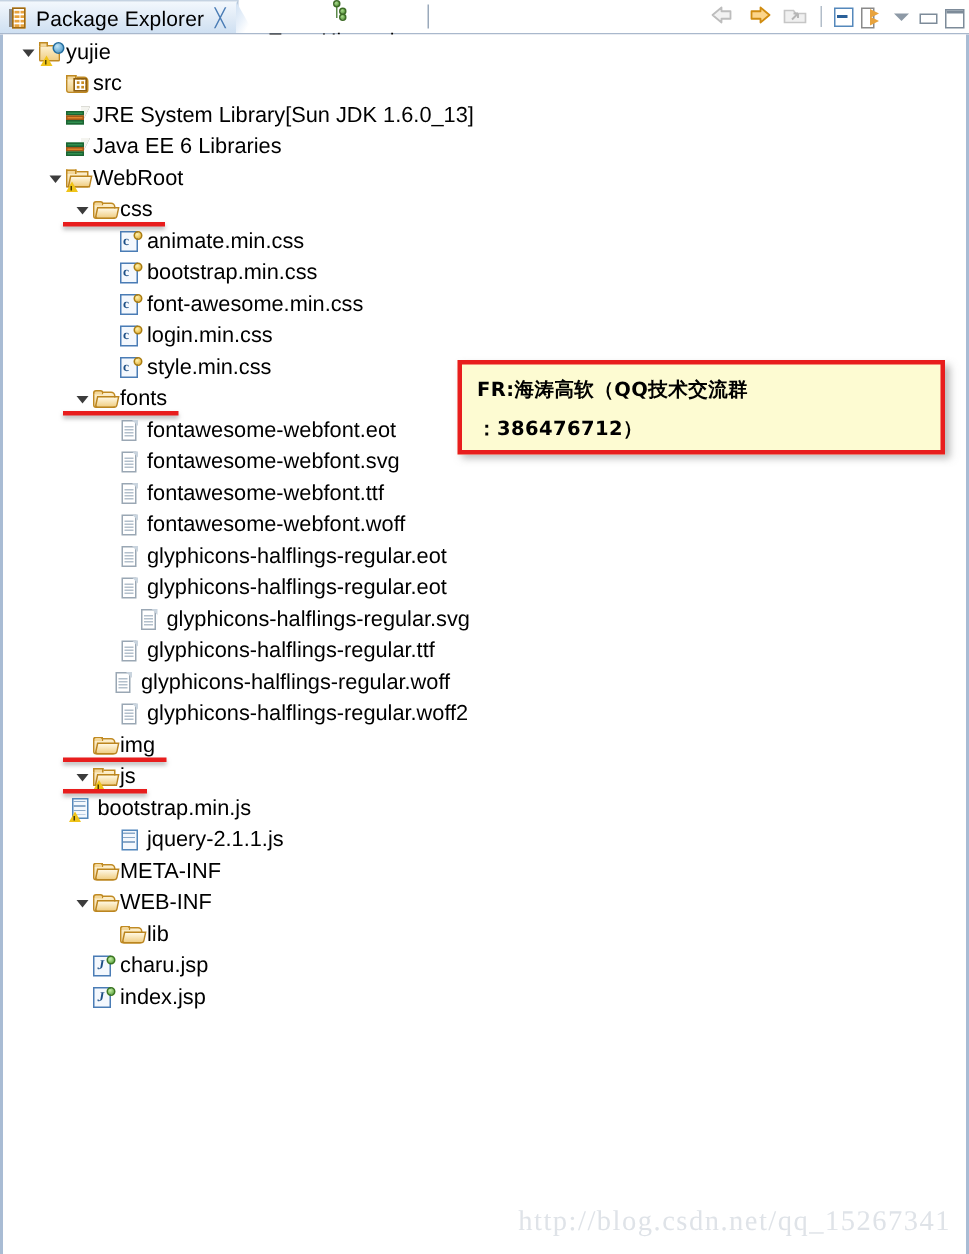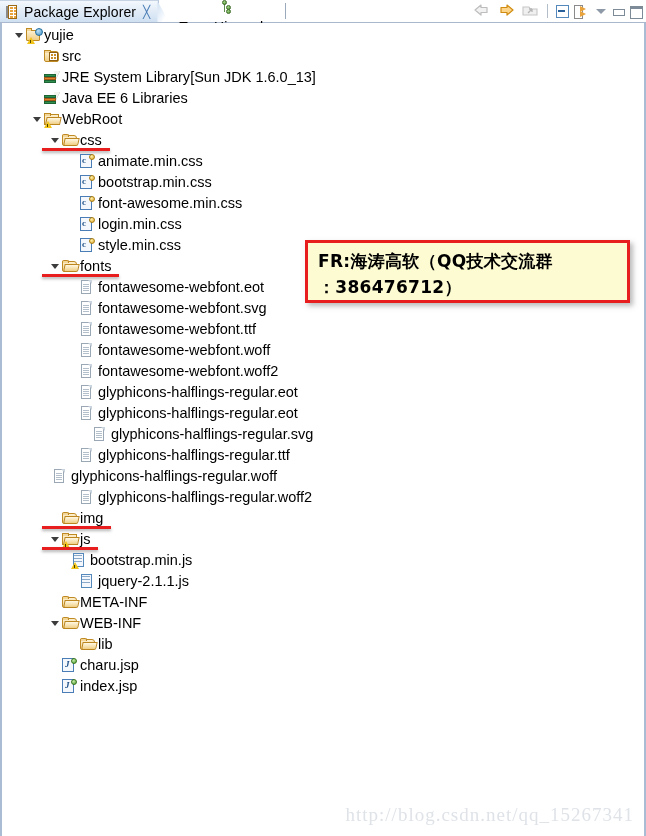--- a/index.html
+++ b/index.html
@@ -312,21 +312,21 @@
     position: absolute;
     left: 305px; top: 240px;
     width: 325px; height: 63px;
     background: #fdfbd2;
     border: 3px solid #e81d1d;
     box-sizing: border-box;
     box-shadow: 3px 3px 5px rgba(120,120,120,0.5);
     padding: 5px 8px 0 10px;
     font-family: "DejaVu Sans", sans-serif;
     font-weight: bold;
-    font-size: 17px;
+    font-size: 13px;
     line-height: 26px;
     color: #000;
     letter-spacing: .3px;
   }
 
   
   .watermark {
     position: absolute;
     right: 12px; bottom: 10px;
     font-family: "Liberation Serif", serif;
@@ -615,34 +615,20 @@
           <span class="ibox">
             <span class="icon ic-file">
               <span class="pg"></span>
               <span class="fold"></span>
               <span class="ln l1"></span>
               <span class="ln l2"></span>
               <span class="ln l3"></span>
               <span class="ln l4"></span>
             </span>
           </span>
-          <span class="lbl">fontawesome-webfont.woff2</span>
-        </div>
-        <div class="row" style="padding-left: 64px;">
-          <span class="twisty"></span>
-          <span class="ibox">
-            <span class="icon ic-file">
-              <span class="pg"></span>
-              <span class="fold"></span>
-              <span class="ln l1"></span>
-              <span class="ln l2"></span>
-              <span class="ln l3"></span>
-              <span class="ln l4"></span>
-            </span>
-          </span>
           <span class="lbl">glyphicons-halflings-regular.eot</span>
         </div>
         <div class="row" style="padding-left: 64px;">
           <span class="twisty"></span>
           <span class="ibox">
             <span class="icon ic-file">
               <span class="pg"></span>
               <span class="fold"></span>
               <span class="ln l1"></span>
               <span class="ln l2"></span>
@@ -673,21 +659,21 @@
               <span class="pg"></span>
               <span class="fold"></span>
               <span class="ln l1"></span>
               <span class="ln l2"></span>
               <span class="ln l3"></span>
               <span class="ln l4"></span>
             </span>
           </span>
           <span class="lbl">glyphicons-halflings-regular.ttf</span>
         </div>
-        <div class="row" style="padding-left: 37px;">
+        <div class="row" style="padding-left: 60px;">
           <span class="twisty"></span>
           <span class="ibox">
             <span class="icon ic-file">
               <span class="pg"></span>
               <span class="fold"></span>
               <span class="ln l1"></span>
               <span class="ln l2"></span>
               <span class="ln l3"></span>
               <span class="ln l4"></span>
             </span>
@@ -727,21 +713,21 @@
               <span class="back"></span>
               <span class="tab2"></span>
               <span class="front"></span>
               <span class="warn"></span>
               <span class="warn2"></span>
             </span>
           </span>
           <span class="lbl">js</span>
           <span class="u-line" style="left: 40px; width: 56px;"></span>
         </div>
-        <div class="row" style="padding-left: 56px;">
+        <div class="row" style="padding-left: 31px;">
           <span class="twisty"></span>
           <span class="ibox">
             <span class="icon ic-js">
               <span class="pg"></span>
               <span class="g"></span>
               <span class="warn"></span>
               <span class="warn2"></span>
             </span>
           </span>
           <span class="lbl">bootstrap.min.js</span>

